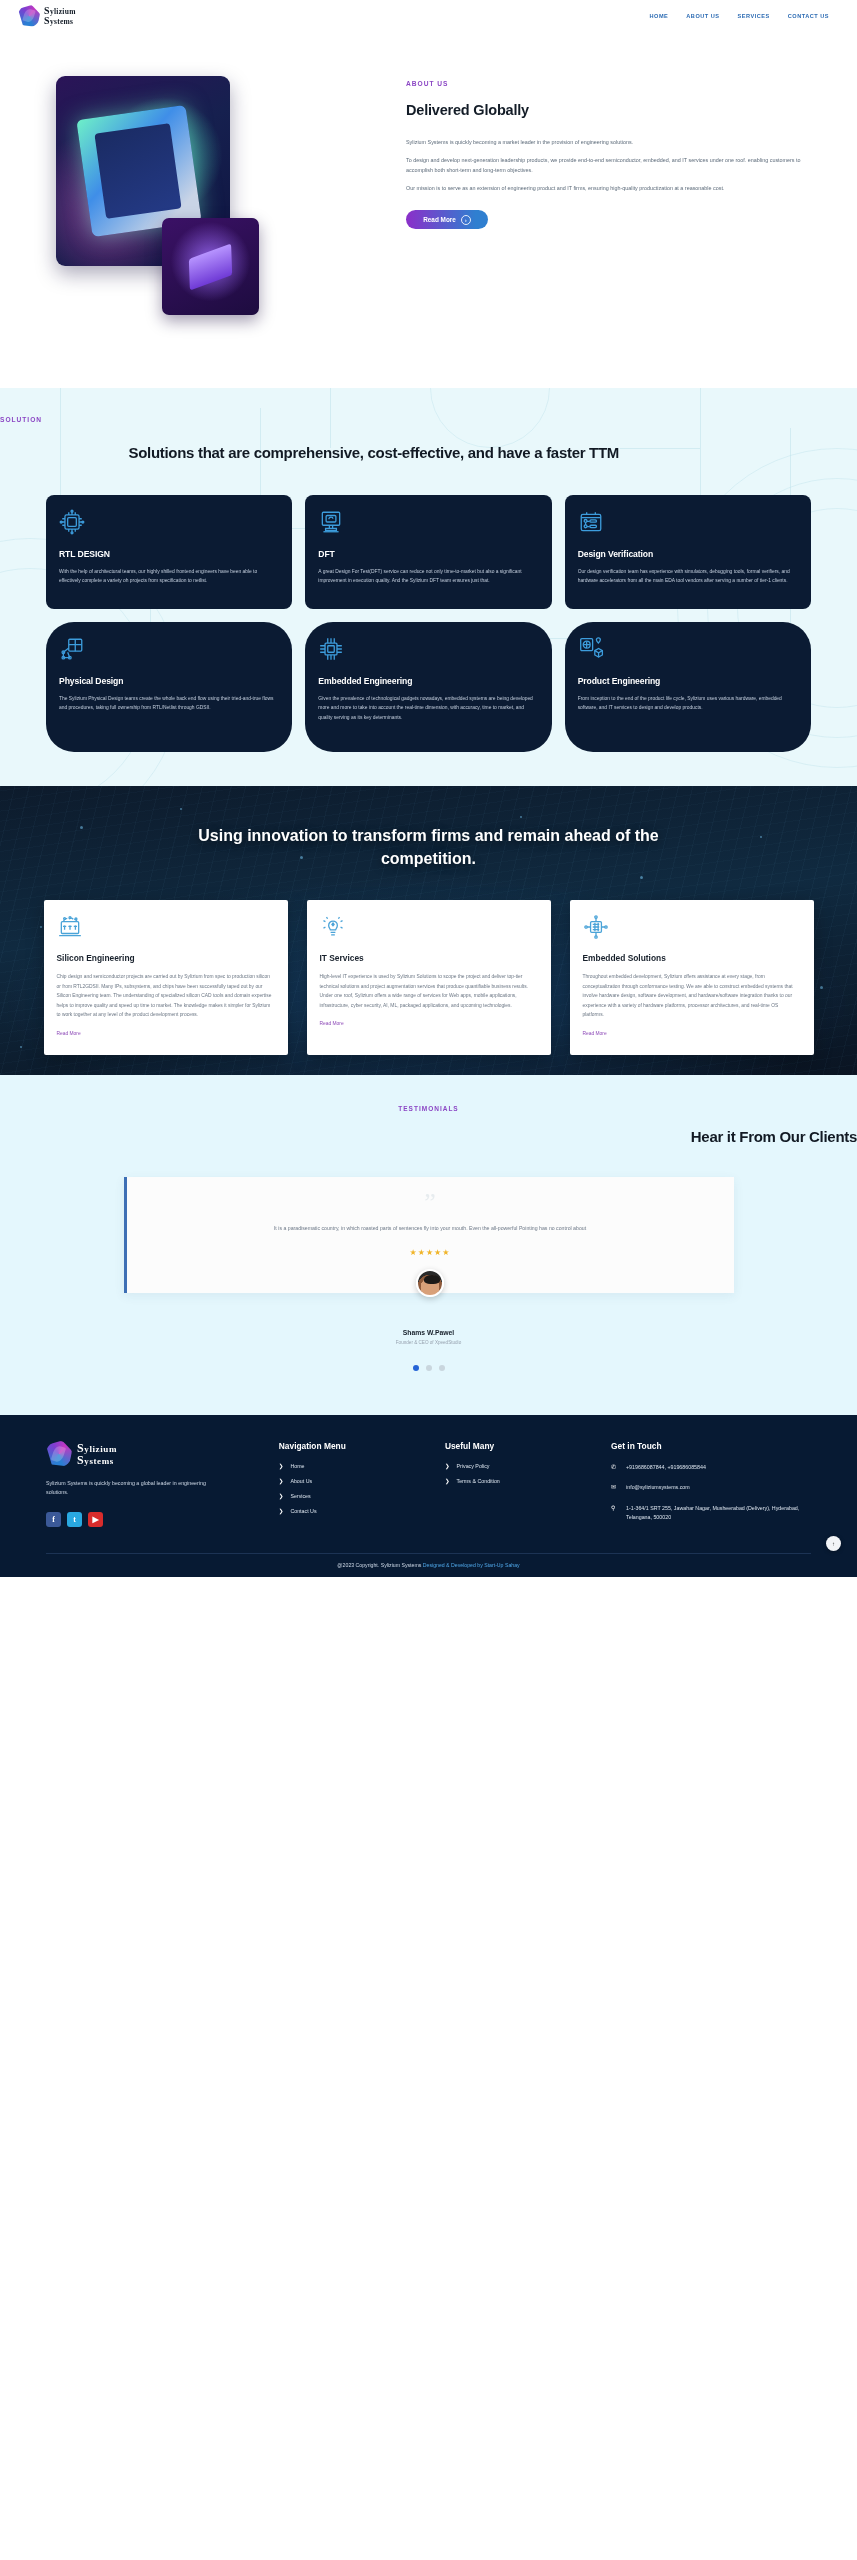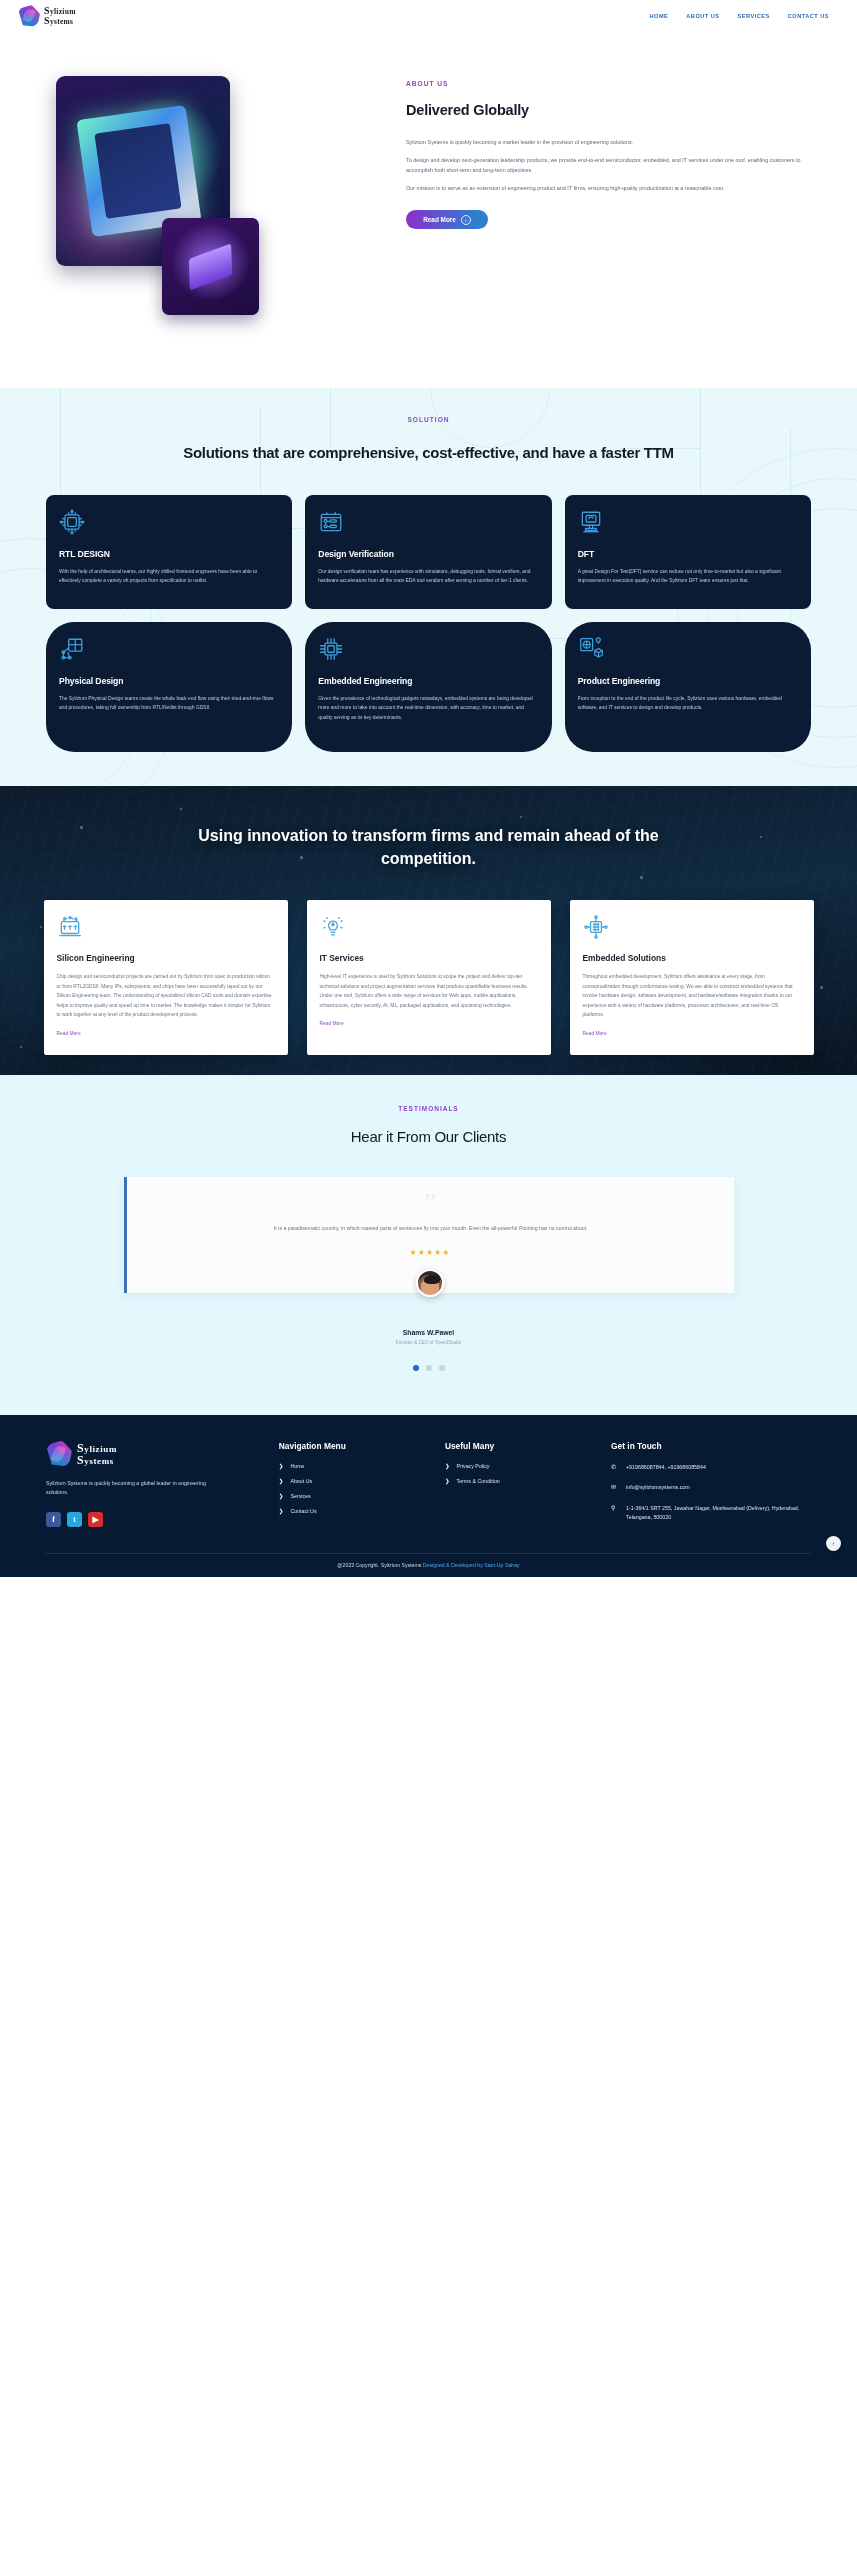--- a/index.html
+++ b/index.html
@@ -165,21 +165,21 @@
   .solution {
     background: #e9f8fb; padding: 28px 0 34px; position: relative; overflow: hidden;
   }
   .circuit-bg { position:absolute; inset:0; opacity:.55; }
   .circuit-bg .cline {
     position:absolute; background: rgba(150,205,220,.5);
   }
   .circuit-bg .cring {
     position:absolute; border-radius:50%; border:1px solid rgba(150,205,220,.40);
   }
-  .sol-head { position:relative; z-index:3; text-align:center; }
+  .sol-head { position:relative; z-index:3; text-align:left; }
   .sol-eyebrow {
     font-size: 6.6px; font-weight:700; letter-spacing:1px; color:#8b46c4; text-transform:uppercase;
   }
   .sol-title {
     margin: 15px auto 0; width: 600px; font-size: 15px; font-weight: 700; color:#121a24;
     line-height: 2.05; letter-spacing: -.3px;
   }
   .cards {
     position:relative; z-index:3; margin: 26px auto 0; width: 765px;
     display: grid; grid-template-columns: repeat(3, 1fr); gap: 13px;
@@ -223,21 +223,21 @@
   }
   .wcard .wicon { width: 26px; height: 26px; color:#4aa3d8; margin-bottom: 13px; }
   .wcard .wicon svg { width:100%;height:100%;display:block; }
   .wcard h3 { font-size: 8.4px; font-weight:700; color:#18212c; margin-bottom: 9px; }
   .wcard p { font-size: 4.9px; line-height: 1.95; color:#6b7684; }
   .wcard .rm { display:inline-block; margin-top: 11px; font-size: 4.9px; color:#8e4bb8; text-decoration:none; }
 
   
   .testi { background:#e4f7fd; padding: 30px 0 44px; text-align:center; }
   .testi-eyebrow { font-size:6.5px;font-weight:700;letter-spacing:1px;color:#8b46c4;text-transform:uppercase;}
-  .testi-title { margin-top:16px; font-size:15px; font-weight:400; color:#121a24; letter-spacing:-.3px;}
+  .testi-title { margin-top:16px; font-size:15px; font-weight:700; color:#121a24; letter-spacing:-.3px;text-align:right;}
   .testi-card {
     margin: 32px auto 0; width: 610px; background:#fcfcfc; border-left: 3px solid #3d6fb5;
     padding: 16px 30px 22px; position: relative; box-shadow: 0 3px 10px rgba(40,80,120,.08);
   }
   .quote-mark { font-size: 26px; color:#e7ecef; font-family:"Liberation Serif",serif; line-height:.8; }
   .testi-text { margin-top: 10px; font-size:5.2px; color:#6d7887; line-height:1.9; }
   .stars { margin-top: 14px; color:#f0b429; font-size: 8px; letter-spacing: 1px; }
   .avatar {
     width: 28px; height: 28px; border-radius:50%; margin: 12px auto -26px;
     background: radial-gradient(circle at 50% 68%, #d8a079 0 46%, #8e5a3b 47% 62%, #2a2a2a 63%);
@@ -377,45 +377,45 @@
               <circle cx="12" cy="22" r=".9"></circle>
           </svg>
         </div>
         <h3>RTL DESIGN</h3>
         <p>With the help of architectural teams, our highly shilled frontend engineers have been able to effectively complete a variety oh projects from specification to netlist.</p>
       </div>
 
       <div class="card">
         <div class="cicon">
           <svg viewBox="0 0 24 24" fill="none" stroke="currentColor" stroke-width="1.2">
+            <rect x="4" y="3" width="16" height="12" rx="1"></rect>
+              <rect x="7.5" y="6" width="9" height="6" rx="1"></rect>
+            <path d="M10 9.5c0-1.2 1-2 2-2s1.8.5 1.8 1.4"></path>
+            <path d="M10.5 15v3M13.5 15v3M7 18h10v2H7z"></path>
+              <path d="M5 21h14"></path>
+          </svg>
+        </div>
+        <h3>DFT</h3>
+        <p>A great Design For Test(DFT) service can reduce not only time-to-market but also a significant improvement in execution quality. And the Sylizium DFT team ensures just that.</p>
+      </div>
+
+      <div class="card">
+        <div class="cicon">
+          <svg viewBox="0 0 24 24" fill="none" stroke="currentColor" stroke-width="1.2">
             <rect x="3" y="5" width="18" height="15" rx="1.5"></rect>
               <path d="M8 3v2M16 3v2M3 8h18"></path>
             <circle cx="7" cy="11" r="1.3"></circle>
               <rect x="11" y="10" width="6" height="2.2" rx="1"></rect>
             <circle cx="7" cy="16" r="1.3"></circle>
               <rect x="11" y="15" width="6" height="2.2" rx="1"></rect>
             <path d="M8.3 11.5h2.4M8.3 16.2h2.4M7 12.4v2.3"></path>
           </svg>
         </div>
         <h3>Design Verification</h3>
         <p>Our design verification team has experience with simulators, debugging tools, formal verifiers, and hardware accelerators from all the main EDA tool vendors after serving a number of tier-1 clients.</p>
-      </div>
-
-      <div class="card">
-        <div class="cicon">
-          <svg viewBox="0 0 24 24" fill="none" stroke="currentColor" stroke-width="1.2">
-            <rect x="4" y="3" width="16" height="12" rx="1"></rect>
-              <rect x="7.5" y="6" width="9" height="6" rx="1"></rect>
-            <path d="M10 9.5c0-1.2 1-2 2-2s1.8.5 1.8 1.4"></path>
-            <path d="M10.5 15v3M13.5 15v3M7 18h10v2H7z"></path>
-              <path d="M5 21h14"></path>
-          </svg>
-        </div>
-        <h3>DFT</h3>
-        <p>A great Design For Test(DFT) service can reduce not only time-to-market but also a significant improvement in execution quality. And the Sylizium DFT team ensures just that.</p>
       </div>
 
       <div class="card tall">
         <div class="cicon">
           <svg viewBox="0 0 24 24" fill="none" stroke="currentColor" stroke-width="1.2">
             <rect x="9" y="3" width="12" height="11" rx="1"></rect>
               <path d="M9 8h12M15 3v11"></path>
             <path d="M9 11 4 15M4 15v5M4 20h6M8 15l2 5"></path>
             <circle cx="4" cy="15" r="1.2"></circle>
               <circle cx="10" cy="20" r="1.2"></circle>

